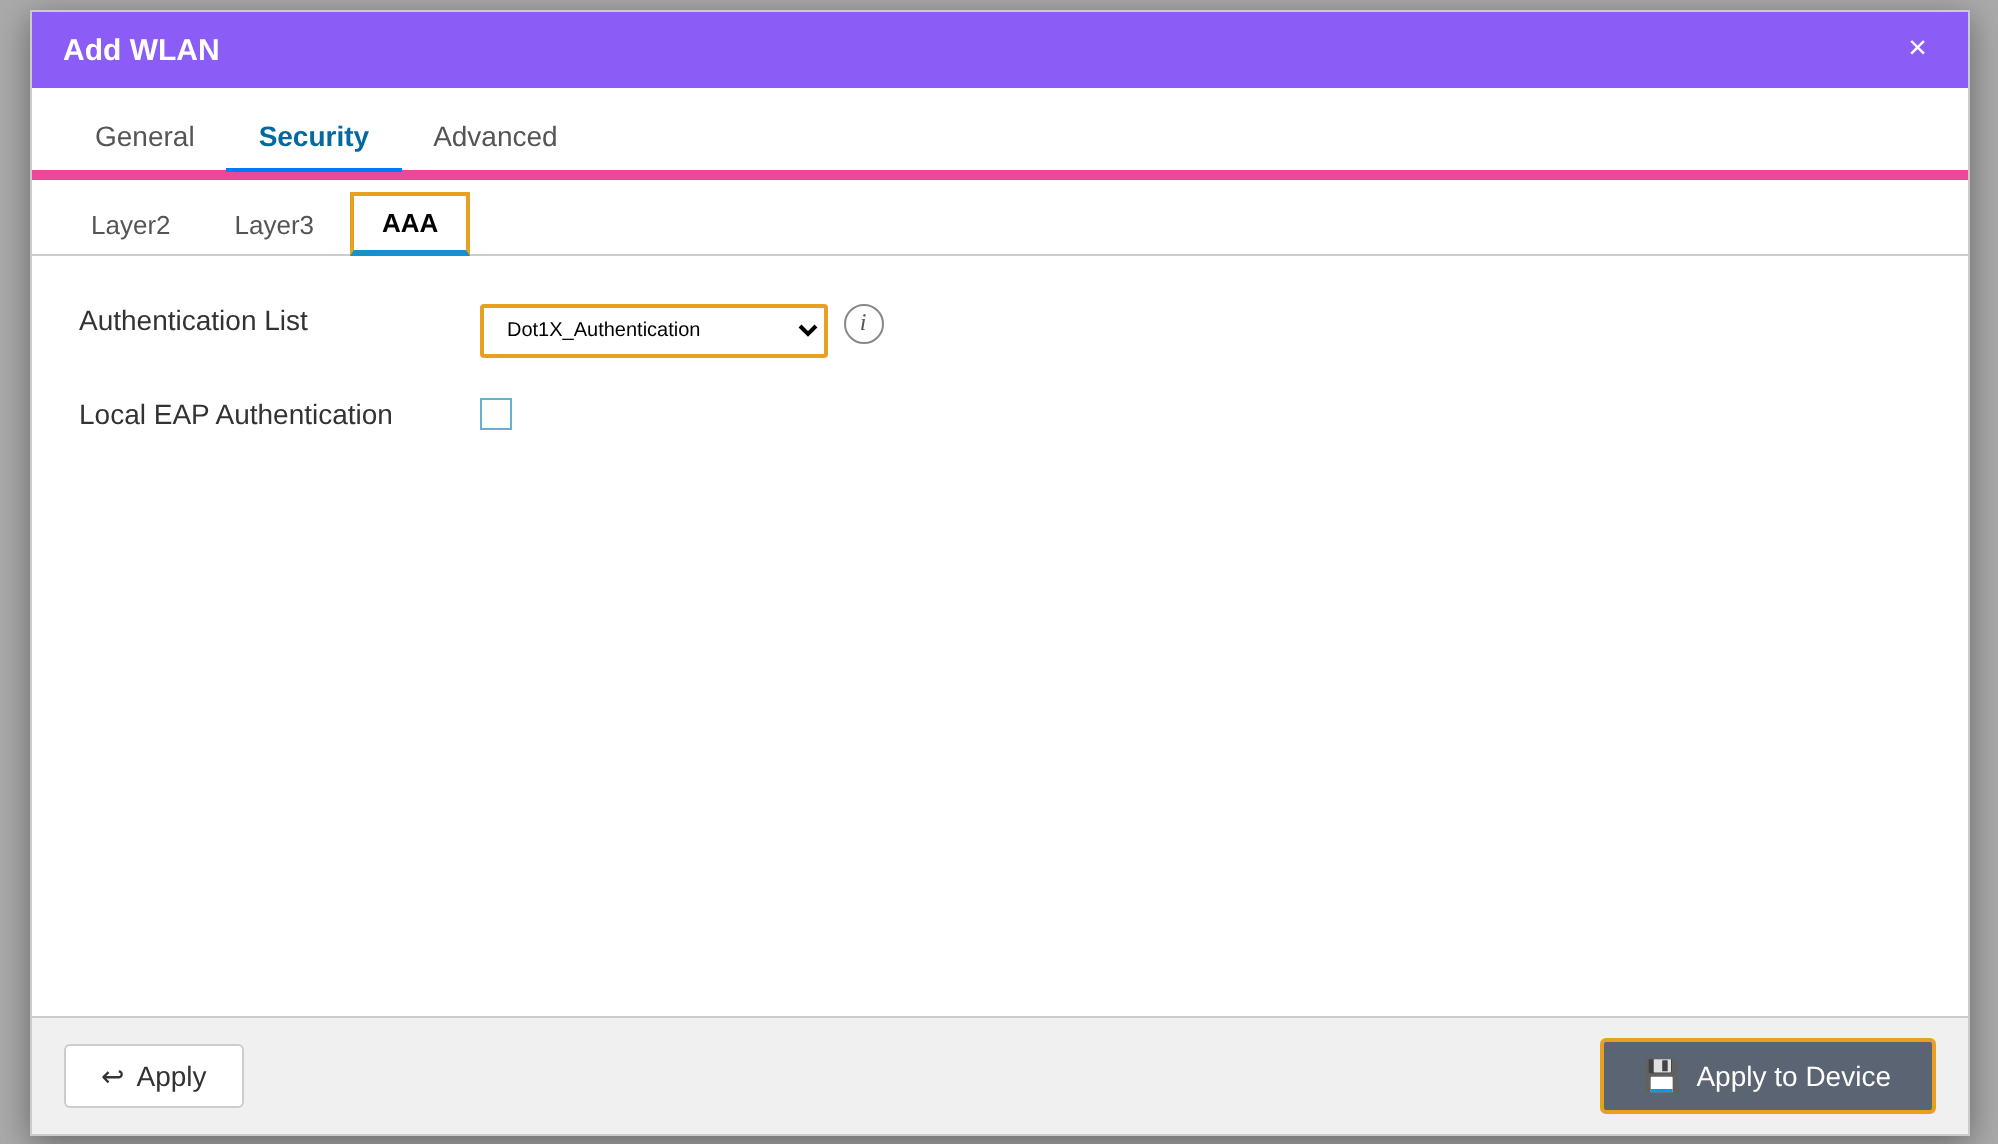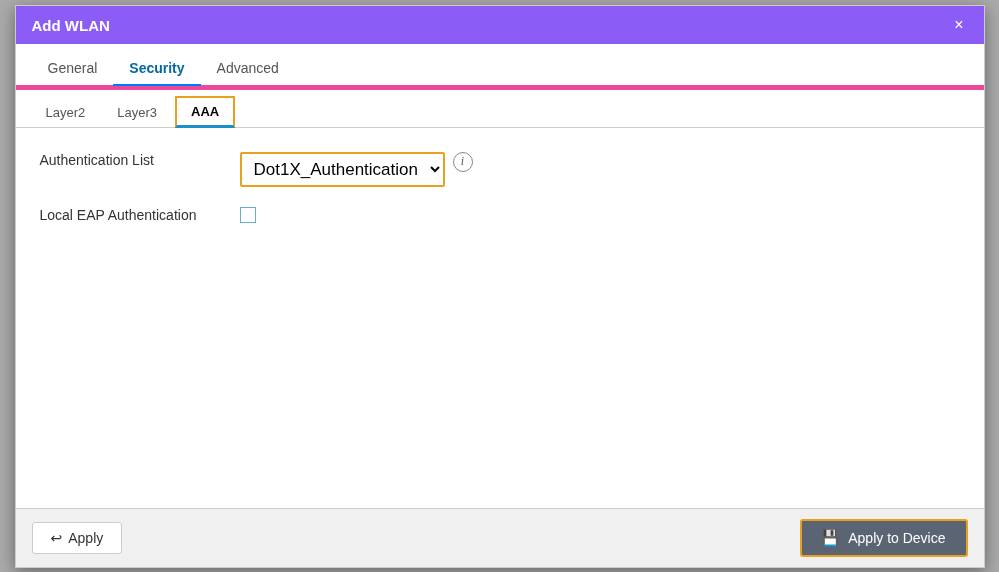--- a/index.html
+++ b/index.html
@@ -124,21 +124,21 @@
       border: 2px solid #e8a020;
       border-radius: 2px;
       display: inline-flex;
       align-items: center;
     }
 
     .auth-select {
       border: none;
       outline: none;
       padding: 5px 8px;
-      font-size: 17px;
+      font-size: 10px;
       background: #fff;
       cursor: pointer;
       min-width: 170px;
     }
 
     .info-icon {
       display: inline-flex;
       align-items: center;
       justify-content: center;
       width: 20px;

